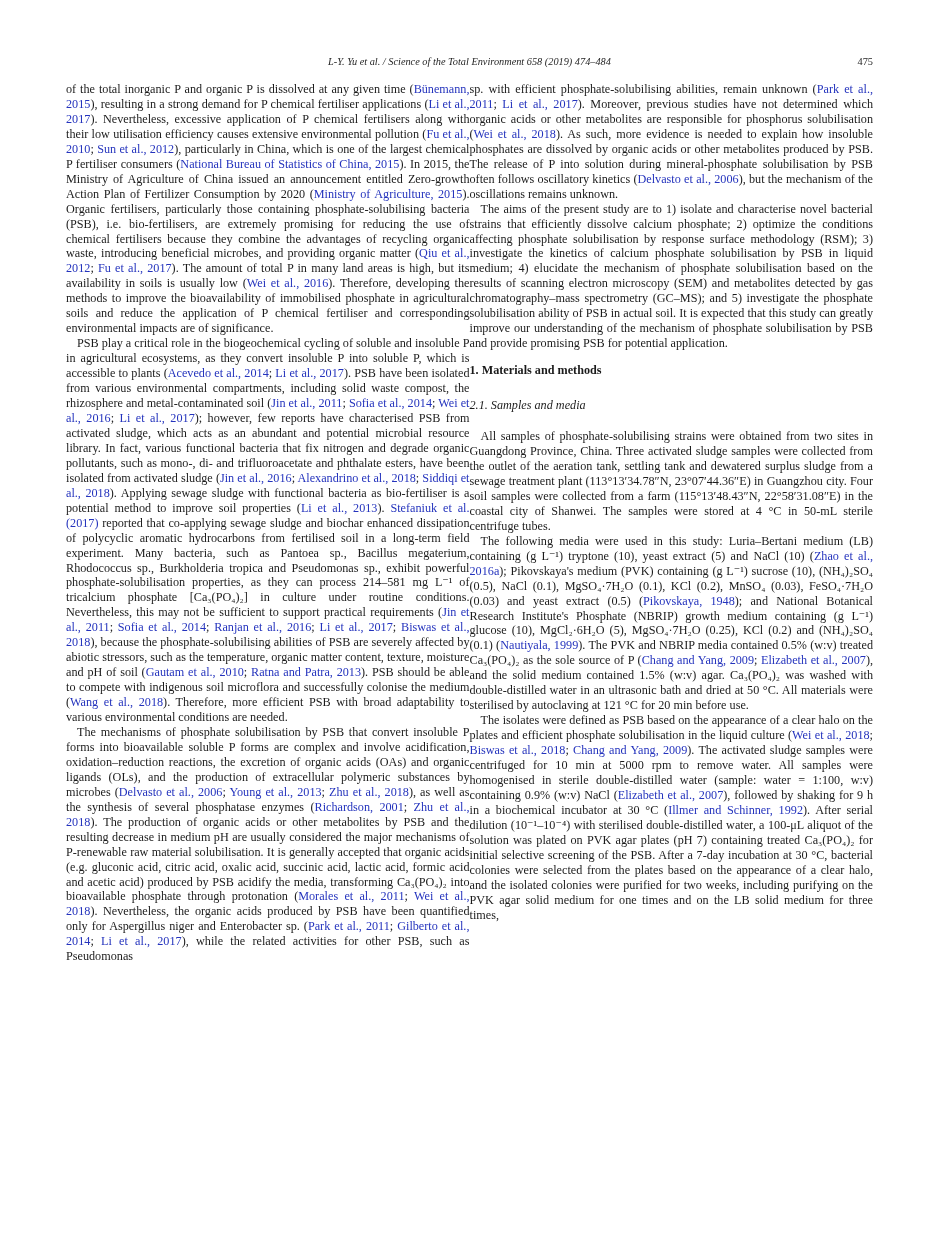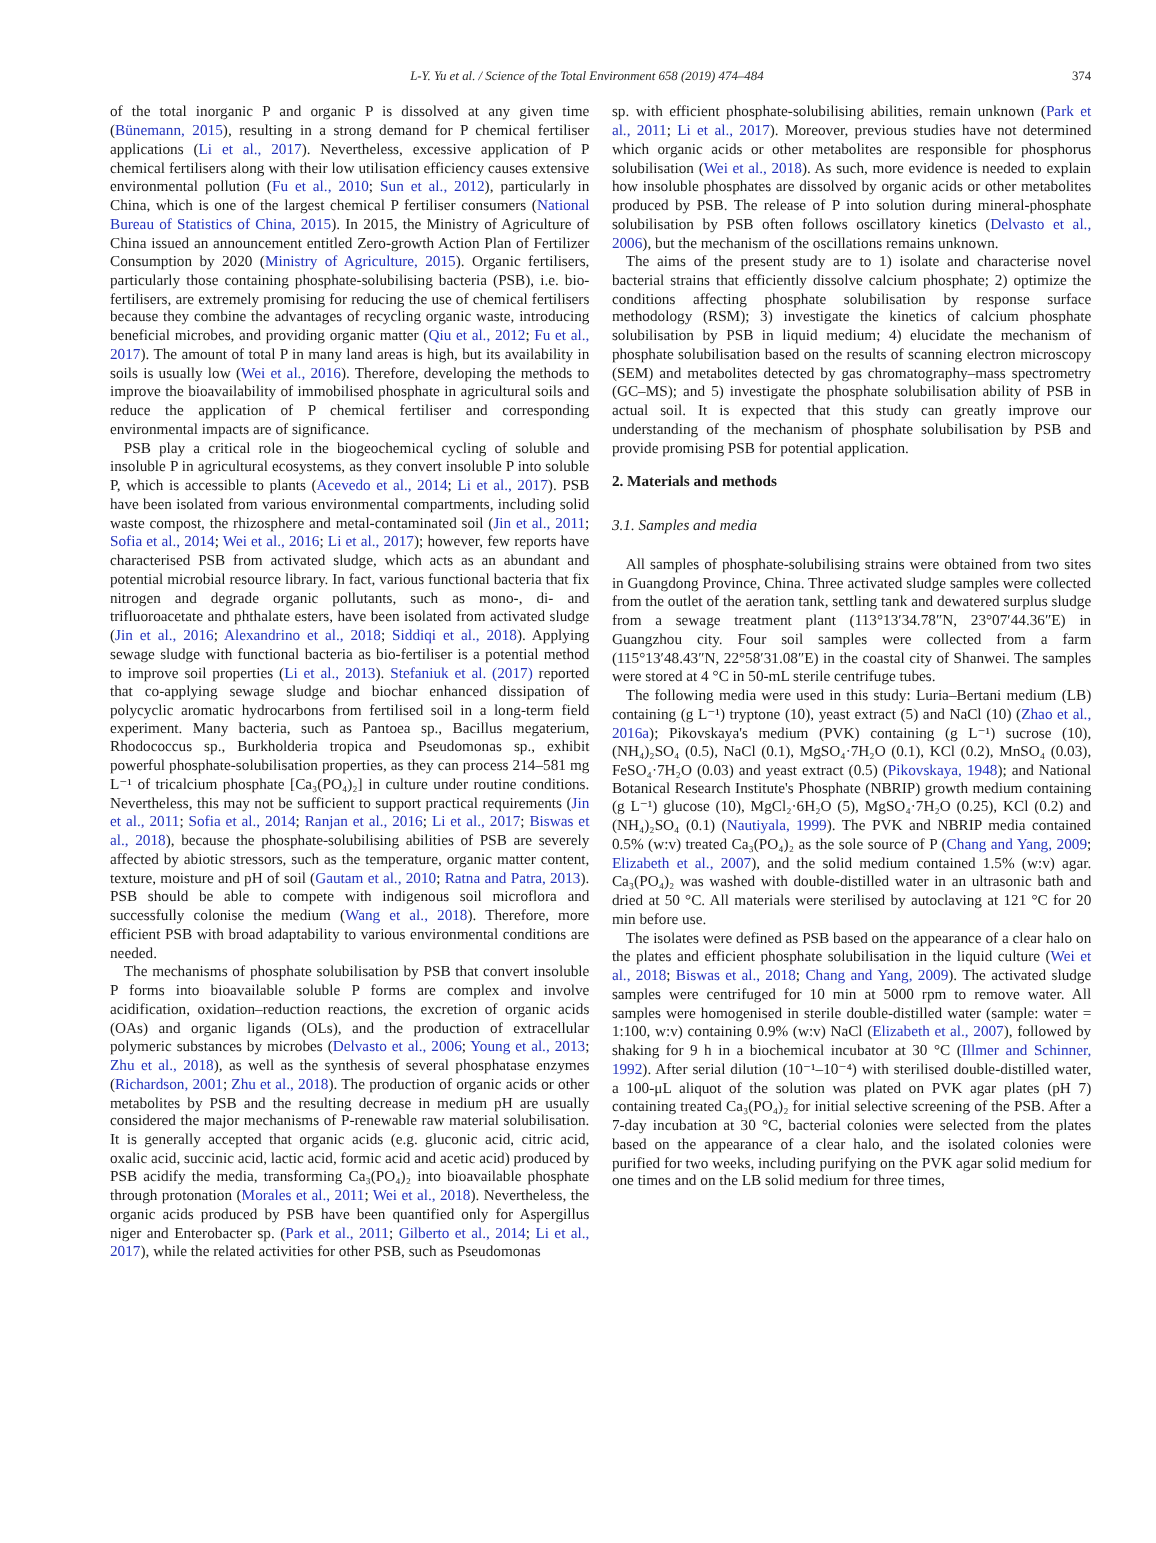--- a/index.html
+++ b/index.html
@@ -38,22 +38,20 @@
     right: 0;
     top: 0;
     font-style: normal;
   }
   .columns {
     position: absolute;
     top: 82px;
     left: 66px;
     right: 52px;
     display: flex;
-    gap: 18px;
-    margin-left: 22px;
   }
   .col {
     flex: 1 1 0;
     min-width: 0;
   }
   .col p {
     margin: 0;
     font-size: 12.2px;
     line-height: 14.95px;
     text-align: justify;
@@ -81,31 +79,31 @@
   }
   .seg-i {
   }
 </style>
 </head>
 <body>
 
 <div class="page">
   <div class="running-header">
     <span class="running-title">L-Y. Yu et al. / Science of the Total Environment 658 (2019) 474–484</span>
-    <span class="page-number">374</span>
+    <span class="page-number">475</span>
   </div>
   <div class="columns">
     <div class="col">
         <p>of the total inorganic P and organic P is dissolved at any given time (<span class="seg-ref">Bünemann, 2015</span>), resulting in a strong demand for P chemical fertiliser applications (<span class="seg-ref">Li et al., 2017</span>). Nevertheless, excessive application of P chemical fertilisers along with their low utilisation efficiency causes extensive environmental pollution (<span class="seg-ref">Fu et al., 2010</span>; <span class="seg-ref">Sun et al., 2012</span>), particularly in China, which is one of the largest chemical P fertiliser consumers (<span class="seg-ref">National Bureau of Statistics of China, 2015</span>). In 2015, the Ministry of Agriculture of China issued an announcement entitled Zero-growth Action Plan of Fertilizer Consumption by 2020 (<span class="seg-ref">Ministry of Agriculture, 2015</span>). Organic fertilisers, particularly those containing phosphate-solubilising bacteria (PSB), i.e. bio-fertilisers, are extremely promising for reducing the use of chemical fertilisers because they combine the advantages of recycling organic waste, introducing beneficial microbes, and providing organic matter (<span class="seg-ref">Qiu et al., 2012</span>; <span class="seg-ref">Fu et al., 2017</span>). The amount of total P in many land areas is high, but its availability in soils is usually low (<span class="seg-ref">Wei et al., 2016</span>). Therefore, developing the methods to improve the bioavailability of immobilised phosphate in agricultural soils and reduce the application of P chemical fertiliser and corresponding environmental impacts are of significance.</p>
         <p class="indent">PSB play a critical role in the biogeochemical cycling of soluble and insoluble P in agricultural ecosystems, as they convert insoluble P into soluble P, which is accessible to plants (<span class="seg-ref">Acevedo et al., 2014</span>; <span class="seg-ref">Li et al., 2017</span>). PSB have been isolated from various environmental compartments, including solid waste compost, the rhizosphere and metal-contaminated soil (<span class="seg-ref">Jin et al., 2011</span>; <span class="seg-ref">Sofia et al., 2014</span>; <span class="seg-ref">Wei et al., 2016</span>; <span class="seg-ref">Li et al., 2017</span>); however, few reports have characterised PSB from activated sludge, which acts as an abundant and potential microbial resource library. In fact, various functional bacteria that fix nitrogen and degrade organic pollutants, such as mono-, di- and trifluoroacetate and phthalate esters, have been isolated from activated sludge (<span class="seg-ref">Jin et al., 2016</span>; <span class="seg-ref">Alexandrino et al., 2018</span>; <span class="seg-ref">Siddiqi et al., 2018</span>). Applying sewage sludge with functional bacteria as bio-fertiliser is a potential method to improve soil properties (<span class="seg-ref">Li et al., 2013</span>). <span class="seg-ref">Stefaniuk et al. (2017)</span> reported that <span class="seg-i">co</span>-applying sewage sludge and biochar enhanced dissipation of polycyclic aromatic hydrocarbons from fertilised soil in a long-term field experiment. Many bacteria, such as <span class="seg-i">Pantoea</span> sp., <span class="seg-i">Bacillus megaterium</span>, <span class="seg-i">Rhodococcus</span> sp., <span class="seg-i">Burkholderia tropica</span> and <span class="seg-i">Pseudomonas</span> sp., exhibit powerful phosphate-solubilisation properties, as they can process 214–581 mg L⁻¹ of tricalcium phosphate [Ca₃(PO₄)₂] in culture under routine conditions. Nevertheless, this may not be sufficient to support practical requirements (<span class="seg-ref">Jin et al., 2011</span>; <span class="seg-ref">Sofia et al., 2014</span>; <span class="seg-ref">Ranjan et al., 2016</span>; <span class="seg-ref">Li et al., 2017</span>; <span class="seg-ref">Biswas et al., 2018</span>), because the phosphate-solubilising abilities of PSB are severely affected by abiotic stressors, such as the temperature, organic matter content, texture, moisture and pH of soil (<span class="seg-ref">Gautam et al., 2010</span>; <span class="seg-ref">Ratna and Patra, 2013</span>). PSB should be able to compete with indigenous soil microflora and successfully colonise the medium (<span class="seg-ref">Wang et al., 2018</span>). Therefore, more efficient PSB with broad adaptability to various environmental conditions are needed.</p>
         <p class="indent">The mechanisms of phosphate solubilisation by PSB that convert insoluble P forms into bioavailable soluble P forms are complex and involve acidification, oxidation–reduction reactions, the excretion of organic acids (OAs) and organic ligands (OLs), and the production of extracellular polymeric substances by microbes (<span class="seg-ref">Delvasto et al., 2006</span>; <span class="seg-ref">Young et al., 2013</span>; <span class="seg-ref">Zhu et al., 2018</span>), as well as the synthesis of several phosphatase enzymes (<span class="seg-ref">Richardson, 2001</span>; <span class="seg-ref">Zhu et al., 2018</span>). The production of organic acids or other metabolites by PSB and the resulting decrease in medium pH are usually considered the major mechanisms of P-renewable raw material solubilisation. It is generally accepted that organic acids (e.g. gluconic acid, citric acid, oxalic acid, succinic acid, lactic acid, formic acid and acetic acid) produced by PSB acidify the media, transforming Ca₃(PO₄)₂ into bioavailable phosphate through protonation (<span class="seg-ref">Morales et al., 2011</span>; <span class="seg-ref">Wei et al., 2018</span>). Nevertheless, the organic acids produced by PSB have been quantified only for <span class="seg-i">Aspergillus niger</span> and <span class="seg-i">Enterobacter</span> sp. (<span class="seg-ref">Park et al., 2011</span>; <span class="seg-ref">Gilberto et al., 2014</span>; <span class="seg-ref">Li et al., 2017</span>), while the related activities for other PSB, such as <span class="seg-i">Pseudomonas</span></p>
       </div>
     <div class="col">
         <p>sp. with efficient phosphate-solubilising abilities, remain unknown (<span class="seg-ref">Park et al., 2011</span>; <span class="seg-ref">Li et al., 2017</span>). Moreover, previous studies have not determined which organic acids or other metabolites are responsible for phosphorus solubilisation (<span class="seg-ref">Wei et al., 2018</span>). As such, more evidence is needed to explain how insoluble phosphates are dissolved by organic acids or other metabolites produced by PSB. The release of P into solution during mineral-phosphate solubilisation by PSB often follows oscillatory kinetics (<span class="seg-ref">Delvasto et al., 2006</span>), but the mechanism of the oscillations remains unknown.</p>
         <p class="indent">The aims of the present study are to 1) isolate and characterise novel bacterial strains that efficiently dissolve calcium phosphate; 2) optimize the conditions affecting phosphate solubilisation by response surface methodology (RSM); 3) investigate the kinetics of calcium phosphate solubilisation by PSB in liquid medium; 4) elucidate the mechanism of phosphate solubilisation based on the results of scanning electron microscopy (SEM) and metabolites detected by gas chromatography–mass spectrometry (GC–MS); and 5) investigate the phosphate solubilisation ability of PSB in actual soil. It is expected that this study can greatly improve our understanding of the mechanism of phosphate solubilisation by PSB and provide promising PSB for potential application.</p>
-        <h2>2. Materials and methods</h2>
-        <h3>3.1. Samples and media</h3>
+        <h2>1. Materials and methods</h2>
+        <h3>2.1. Samples and media</h3>
         <p class="indent">All samples of phosphate-solubilising strains were obtained from two sites in Guangdong Province, China. Three activated sludge samples were collected from the outlet of the aeration tank, settling tank and dewatered surplus sludge from a sewage treatment plant (113°13′34.78″N, 23°07′44.36″E) in Guangzhou city. Four soil samples were collected from a farm (115°13′48.43″N, 22°58′31.08″E) in the coastal city of Shanwei. The samples were stored at 4 °C in 50-mL sterile centrifuge tubes.</p>
         <p class="indent">The following media were used in this study: Luria–Bertani medium (LB) containing (g L⁻¹) tryptone (10), yeast extract (5) and NaCl (10) (<span class="seg-ref">Zhao et al., 2016a</span>); Pikovskaya's medium (PVK) containing (g L⁻¹) sucrose (10), (NH₄)₂SO₄ (0.5), NaCl (0.1), MgSO₄·7H₂O (0.1), KCl (0.2), MnSO₄ (0.03), FeSO₄·7H₂O (0.03) and yeast extract (0.5) (<span class="seg-ref">Pikovskaya, 1948</span>); and National Botanical Research Institute's Phosphate (NBRIP) growth medium containing (g L⁻¹) glucose (10), MgCl₂·6H₂O (5), MgSO₄·7H₂O (0.25), KCl (0.2) and (NH₄)₂SO₄ (0.1) (<span class="seg-ref">Nautiyala, 1999</span>). The PVK and NBRIP media contained 0.5% (w:v) treated Ca₃(PO₄)₂ as the sole source of P (<span class="seg-ref">Chang and Yang, 2009</span>; <span class="seg-ref">Elizabeth et al., 2007</span>), and the solid medium contained 1.5% (w:v) agar. Ca₃(PO₄)₂ was washed with double-distilled water in an ultrasonic bath and dried at 50 °C. All materials were sterilised by autoclaving at 121 °C for 20 min before use.</p>
         <p class="indent">The isolates were defined as PSB based on the appearance of a clear halo on the plates and efficient phosphate solubilisation in the liquid culture (<span class="seg-ref">Wei et al., 2018</span>; <span class="seg-ref">Biswas et al., 2018</span>; <span class="seg-ref">Chang and Yang, 2009</span>). The activated sludge samples were centrifuged for 10 min at 5000 rpm to remove water. All samples were homogenised in sterile double-distilled water (sample: water = 1:100, w:v) containing 0.9% (w:v) NaCl (<span class="seg-ref">Elizabeth et al., 2007</span>), followed by shaking for 9 h in a biochemical incubator at 30 °C (<span class="seg-ref">Illmer and Schinner, 1992</span>). After serial dilution (10⁻¹–10⁻⁴) with sterilised double-distilled water, a 100-μL aliquot of the solution was plated on PVK agar plates (pH 7) containing treated Ca₃(PO₄)₂ for initial selective screening of the PSB. After a 7-day incubation at 30 °C, bacterial colonies were selected from the plates based on the appearance of a clear halo, and the isolated colonies were purified for two weeks, including purifying on the PVK agar solid medium for one times and on the LB solid medium for three times,</p>
       </div>
   </div>
 </div>
 
 </body></html>

